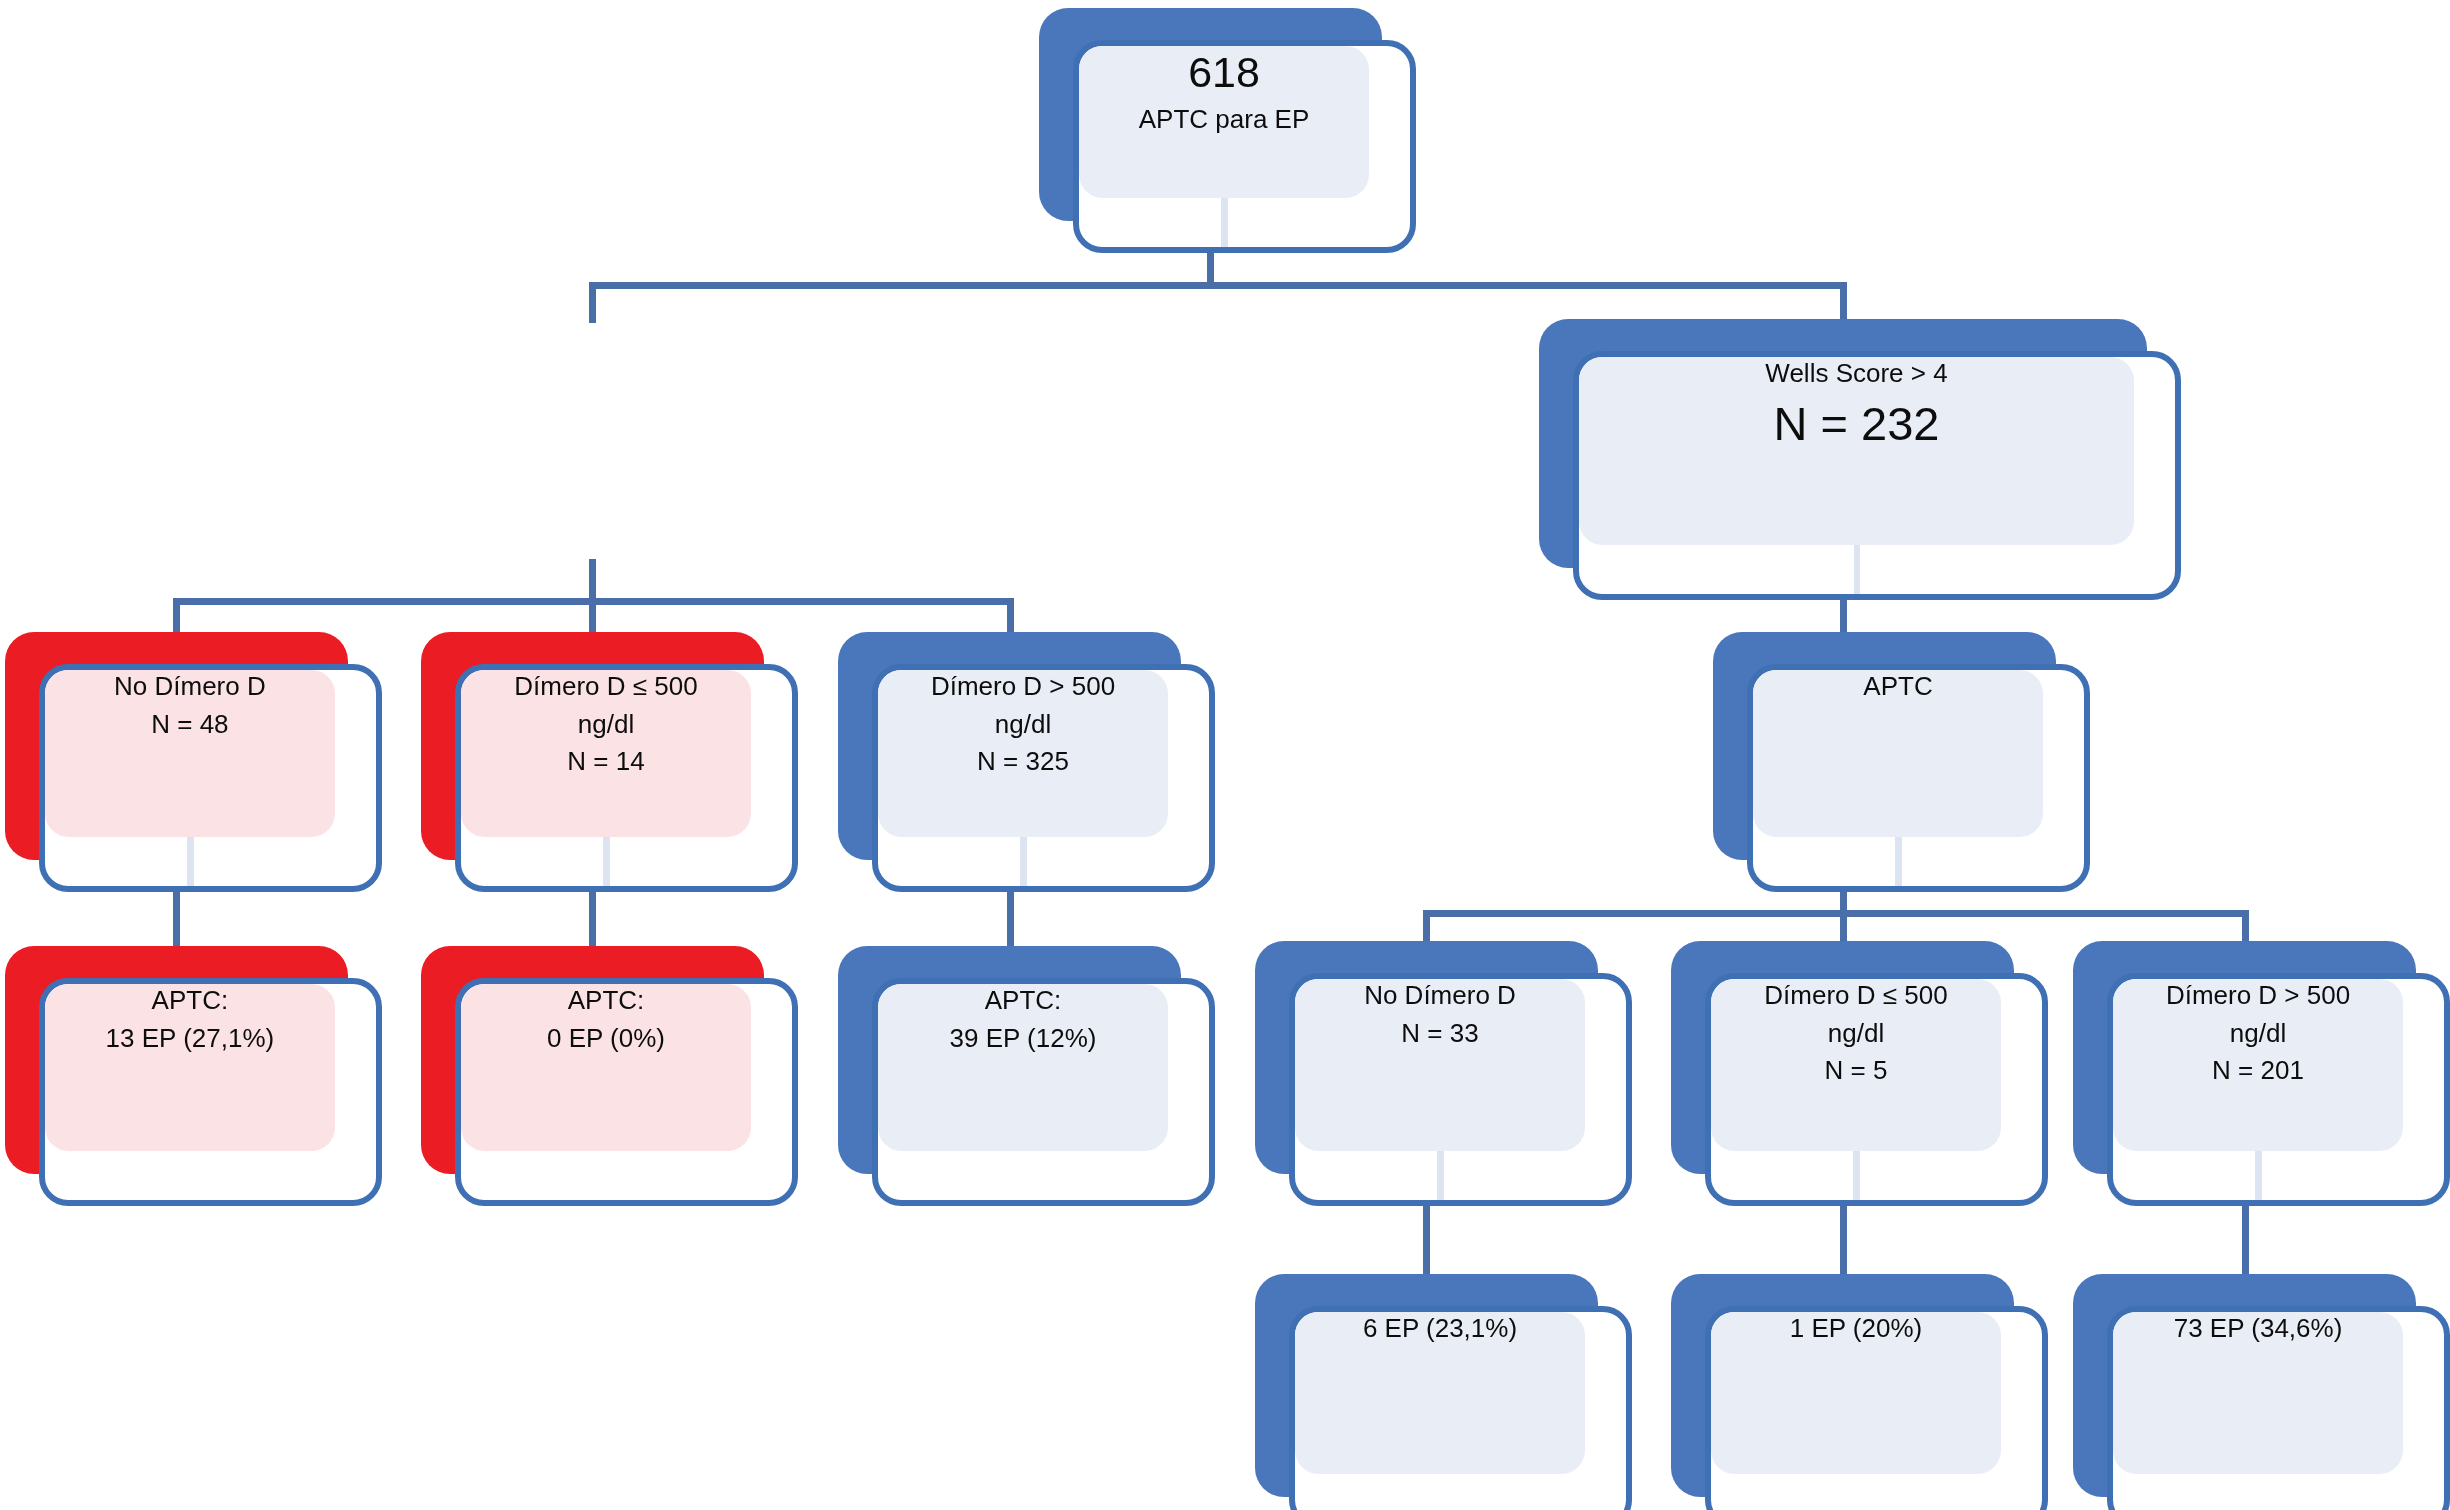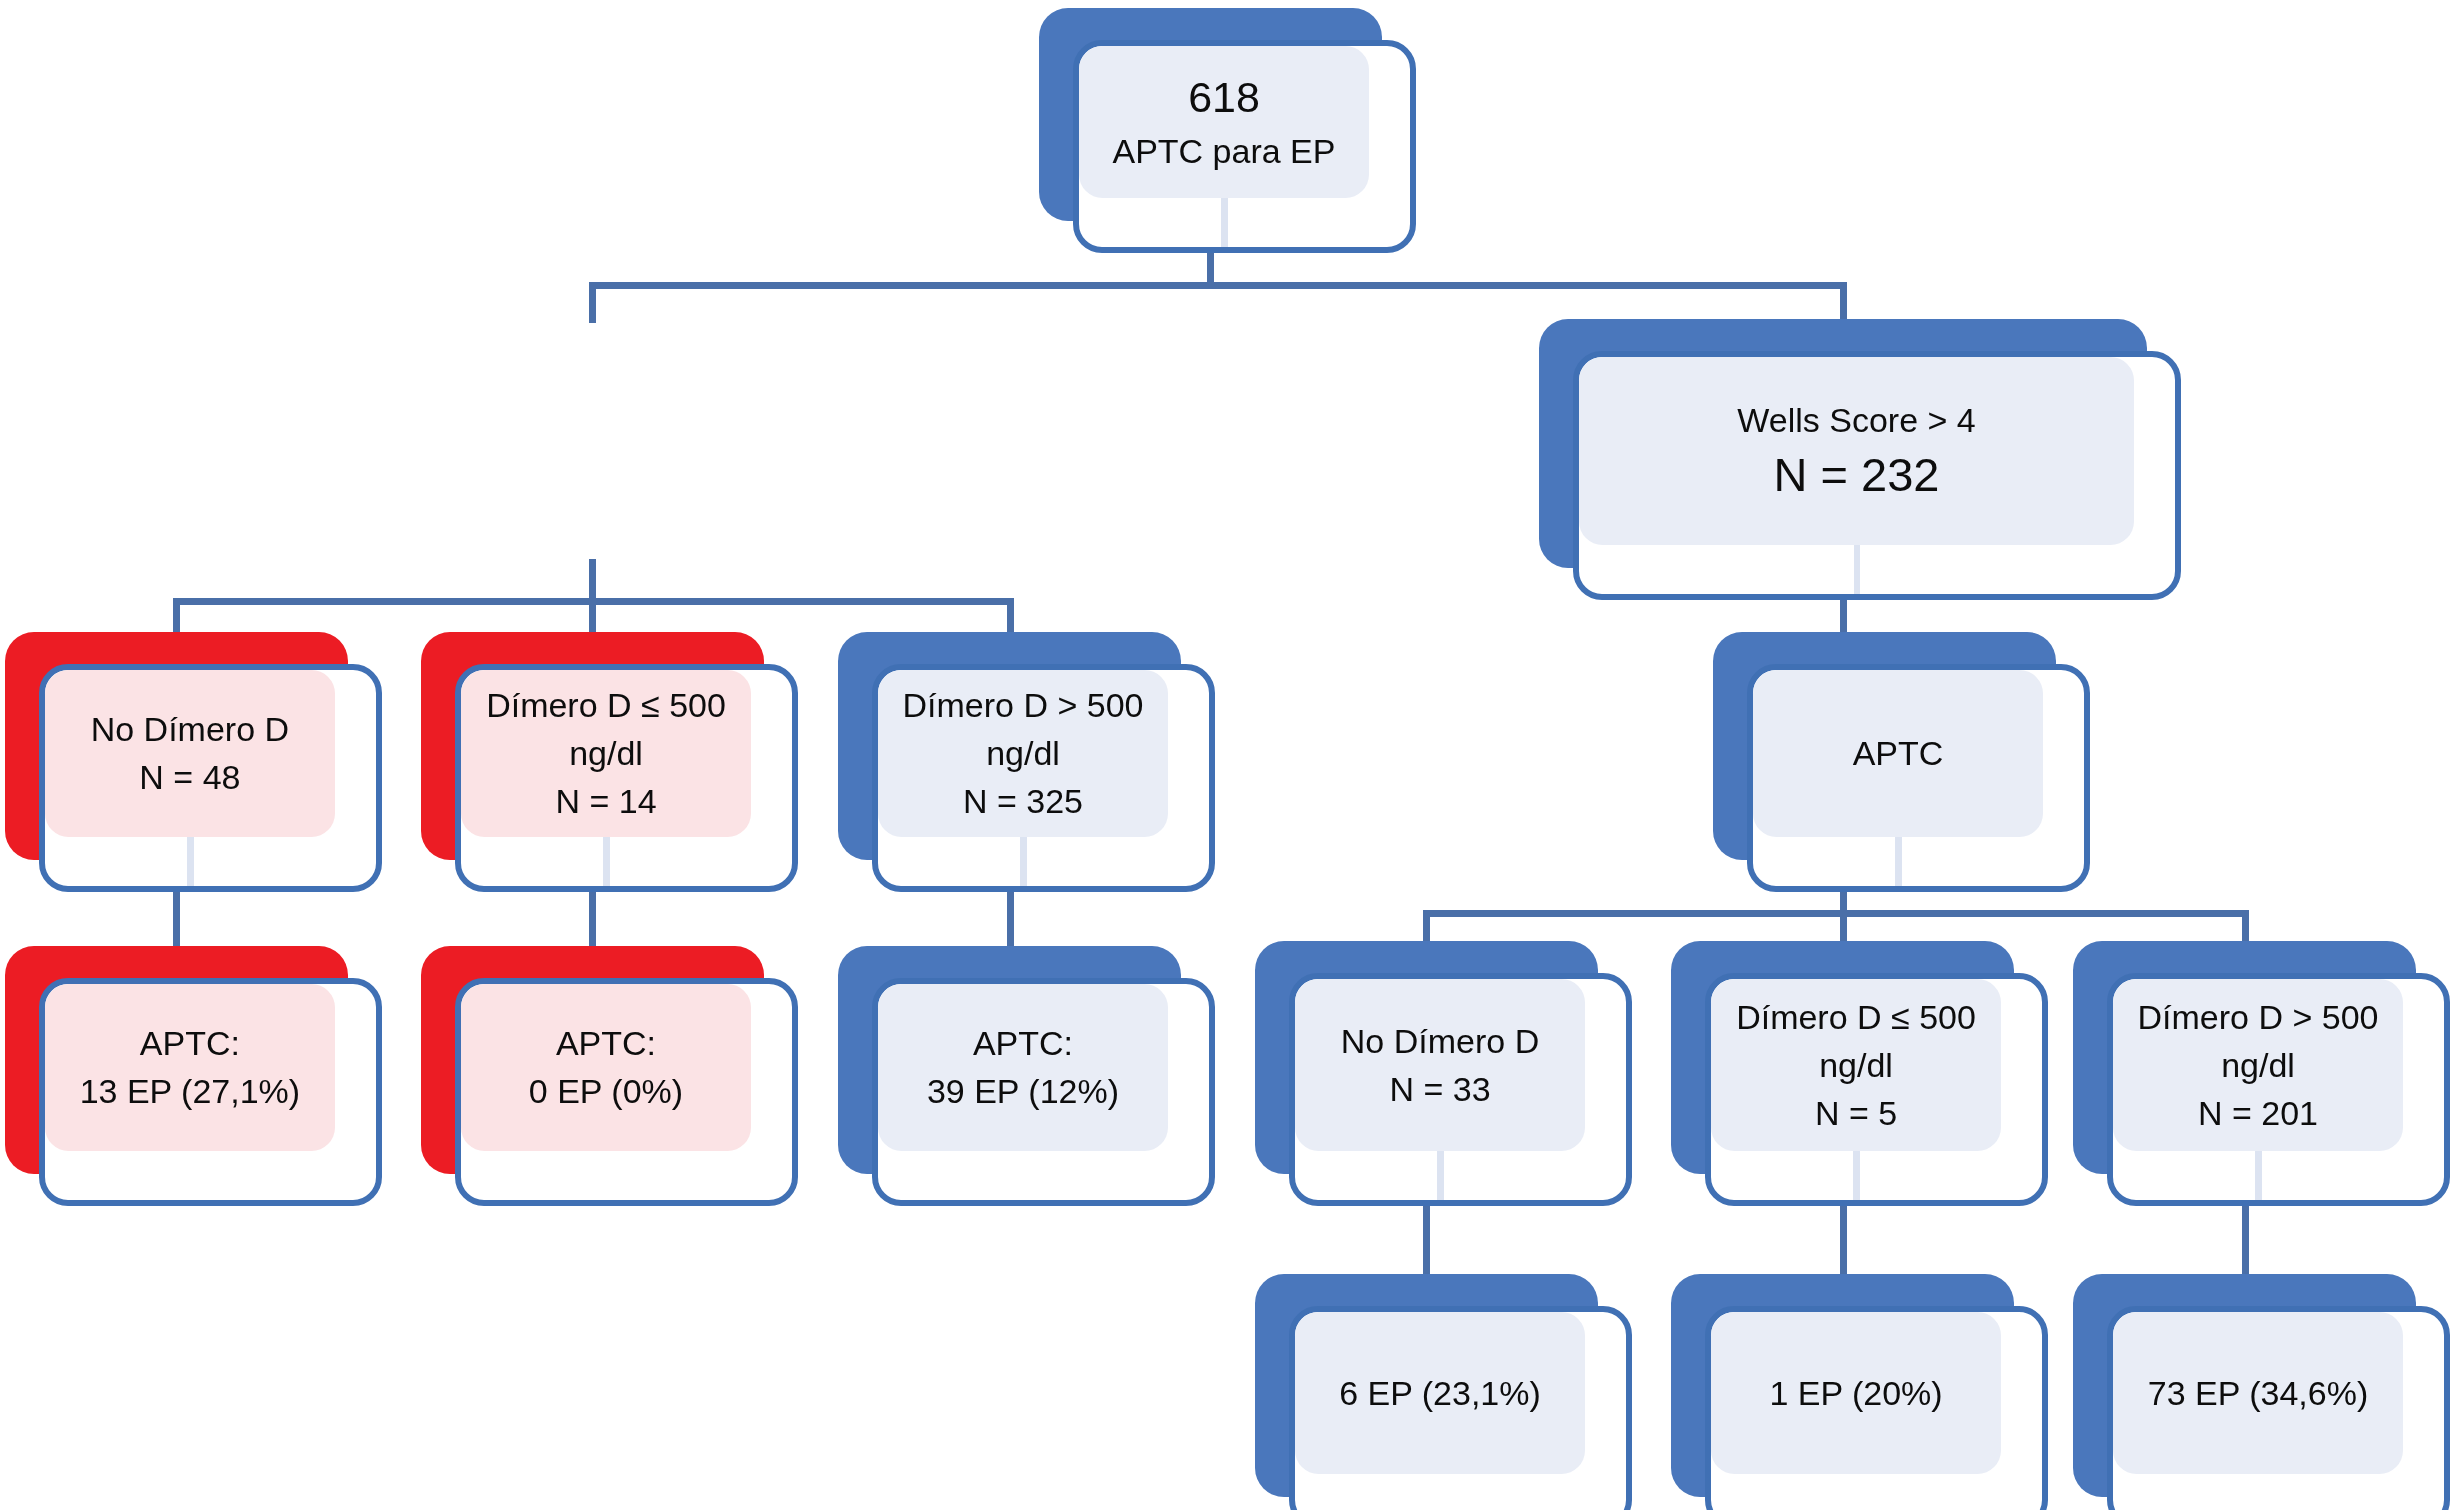--- a/index.html
+++ b/index.html
@@ -22,34 +22,34 @@
   .front {
     position: absolute; left: 34px; top: 32px; right: 0; bottom: 0;
     background: #ffffff;
     border: 6.9px solid #4070b4;
     border-radius: 29px;
   }
   .tint {
     position: absolute; left: 0; top: 0; right: 41px; bottom: 49px;
     border-radius: 23.5px;
     display: flex; flex-direction: column;
-    justify-content: center; align-items: center;
+    justify-content: flex-start; align-items: center;
     text-align: center;
     gap: 3.9px;
   }
   .blue .back { background: #4a77bc; }
   .blue .tint { background: #e9edf6; }
   .red  .back { background: #ec1c24; }
   .red  .tint { background: #fbe3e5; }
   .thru {
     position: absolute; bottom: 0; width: 6.9px; height: 49px;
     left: calc(50% - 23.5px);
     background: #dce3f1;
   }
-  .l   { font-size: 34px; line-height: 1.3; }
+  .l   { font-size: 26px; line-height: 1.3; }
   .num { font-size: 43px; line-height: 1.25; }
   .big { font-size: 47px; line-height: 1.25; }
 </style>
 </head>
 <body>
 
 <div id="canvas">
 
   <div class="conn" style="left:1207px; top:245px; width:6.9px; height:43px;"></div>
   <div class="conn" style="left:589px;  top:282px; width:1258px; height:6.9px;"></div>

